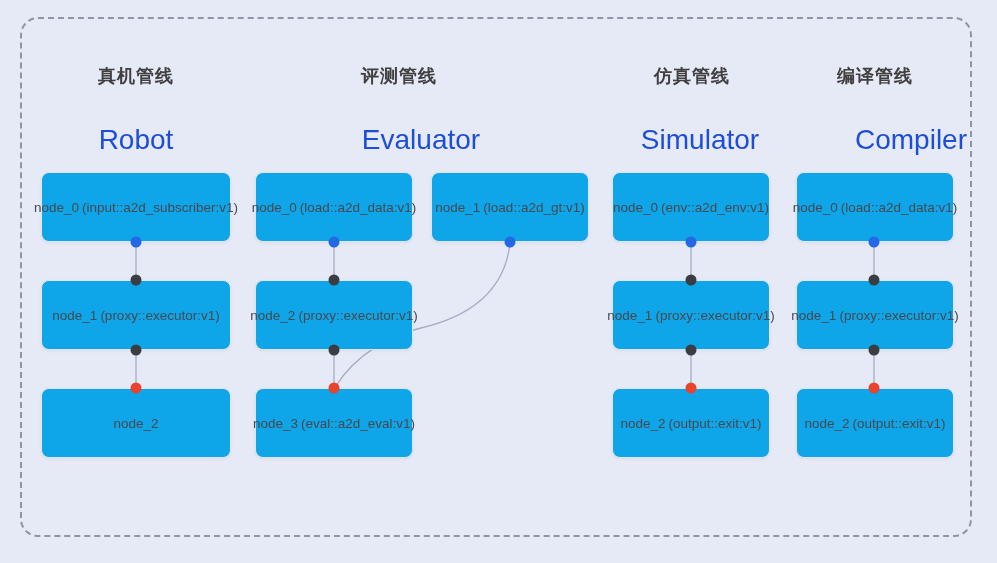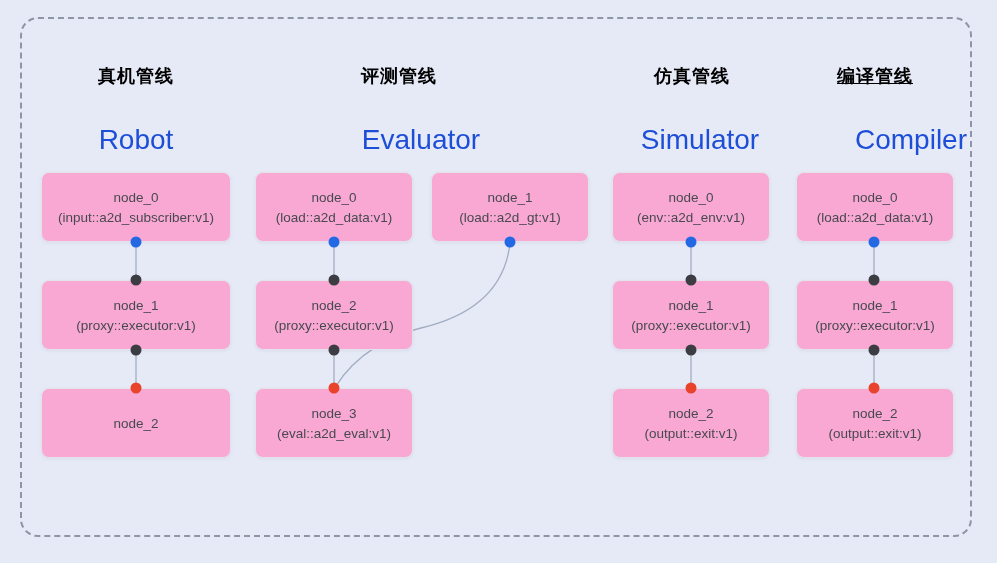--- a/index.html
+++ b/index.html
@@ -10,33 +10,33 @@
     position:relative;overflow:hidden;
   }
   .canvas{position:absolute;left:0;top:0;width:997px;height:563px;}
   .frame{
     position:absolute;left:20px;top:17px;width:948px;height:516px;
     border:2px dashed #8e95a4;border-radius:18px;
   }
   .edges{position:absolute;left:0;top:0;width:997px;height:563px;z-index:1;}
   .hdr-zh{
     position:absolute;top:64px;transform:translateX(-50%);
-    font-size:18px;font-weight:700;color:#000000;letter-spacing:1px;
+    font-size:18px;font-weight:700;color:#404040;letter-spacing:1px;
     white-space:nowrap;z-index:2;
   }
   .hdr-en{
     position:absolute;top:124px;transform:translateX(-50%);
     font-size:28px;font-weight:400;color:#1d4ed8;
     white-space:nowrap;z-index:2;
   }
   .node{
     position:absolute;height:70px;box-sizing:border-box;
-    background:#f9a8d4;border:1px solid #e2e4ea;border-radius:8px;
+    background:#0ea5e9;border:1px solid #e2e4ea;border-radius:8px;
     box-shadow:0 1px 3px rgba(120,130,160,0.12);
-    display:flex;flex-direction:column;align-items:center;justify-content:center;
+    display:flex;flex-direction:row;align-items:center;justify-content:center;
     gap:3px;z-index:2;
   }
   .node .n1{font-size:13.5px;color:#47494f;line-height:17px;}
   .node .n2{font-size:13.5px;color:#47494f;line-height:17px;white-space:nowrap;}
   .dot{
     position:absolute;width:11px;height:11px;border-radius:50%;
     transform:translate(-50%,-50%);z-index:3;
   }
   .dot.blue{background:#2469e3;}
   .dot.dark{background:#3b3d42;}
@@ -64,21 +64,21 @@
     <line x1="874" y1="242" x2="874" y2="280" stroke="#a3adc1" stroke-width="1.3"></line>
     <line x1="874" y1="350" x2="874" y2="388" stroke="#a3adc1" stroke-width="1.3"></line>
   </svg>
 
   <div class="hdr-zh" style="left:136px;">真机管线</div>
   <div class="hdr-en" style="left:136px;">Robot</div>
   <div class="hdr-zh" style="left:399px;">评测管线</div>
   <div class="hdr-en" style="left:421px;">Evaluator</div>
   <div class="hdr-zh" style="left:692px;">仿真管线</div>
   <div class="hdr-en" style="left:700px;">Simulator</div>
-  <div class="hdr-zh" style="left:875px;text-decoration:underline;">编译管线</div>
+  <div class="hdr-zh" style="left:875px;">编译管线</div>
   <div class="hdr-en" style="left:875px;margin-left:36px;">Compiler</div>
 
   <div class="node" style="left:41px;top:172px;width:190px;">
     <div class="n1">node_0</div>
     <div class="n2">(input::a2d_subscriber:v1)</div>
   </div>
   <div class="node" style="left:41px;top:280px;width:190px;">
     <div class="n1">node_1</div>
     <div class="n2">(proxy::executor:v1)</div>
   </div>

